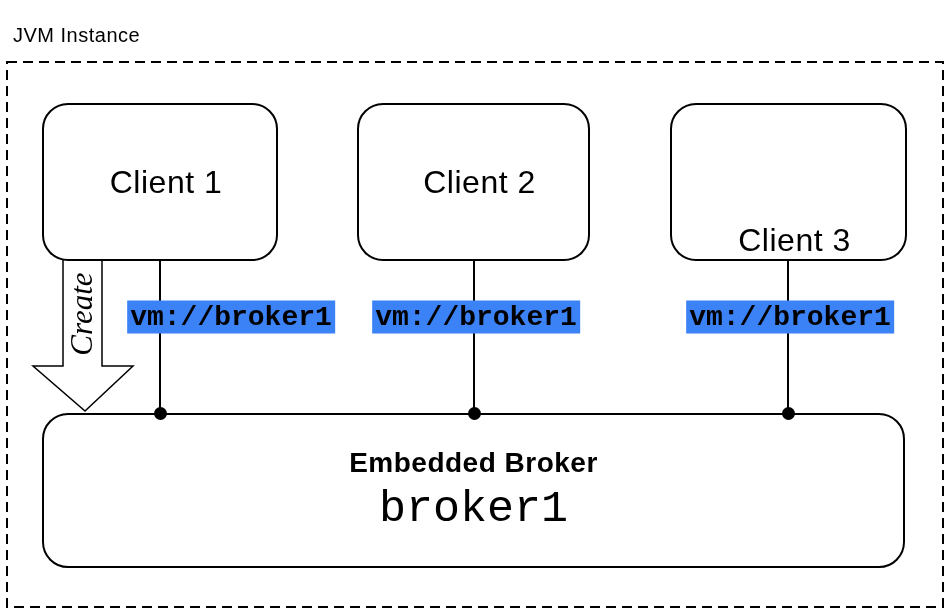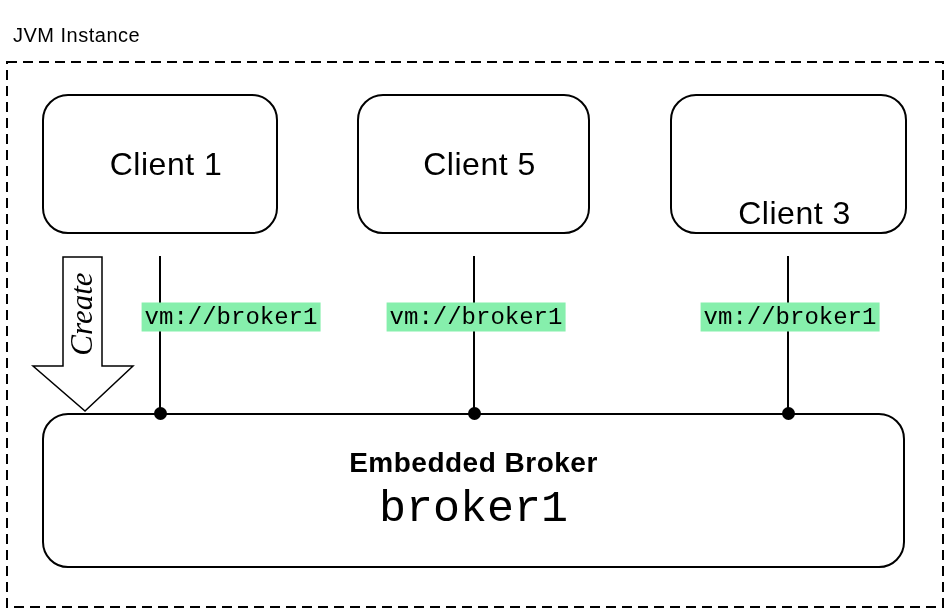--- a/index.html
+++ b/index.html
@@ -23,21 +23,21 @@
 
   .node {
     border: 2px solid #000;
     border-radius: 26px;
     background: #ffffff;
     display: flex;
     align-items: center;
     justify-content: center;
   }
 
-  .client-box { top: 94px; height: 140px; padding-left: 12px; }
+  .client-box { top: 103px; height: 158px; padding-left: 12px; }
   .client-box .client-label { font-size: 32px; letter-spacing: 0.5px; white-space: nowrap; }
   .client-1 { left: 42px;  width: 236px; }
   .client-2 { left: 357px; width: 233px; }
   .client-3 { left: 670px; width: 237px; align-items: flex-end; }
 
   .broker-box {
     left: 42px; top: 413px; width: 863px; height: 155px;
     flex-direction: column;
     gap: 5px;
   }
@@ -47,26 +47,27 @@
   .vline {
     width: 2px; top: 256px; height: 158px;
     background: #000;
   }
   .vline-1 { left: 159px; }
   .vline-2 { left: 473px; }
   .vline-3 { left: 787px; }
 
   .conn-label {
     font-family: "Liberation Mono", monospace;
-    font-size: 24px;
-    background: #86efac;
+    font-size: 28px;
+    background: #3b82f6;
     padding: 1px 3px;
     white-space: nowrap;
     transform: translate(-50%, -50%);
     top: 317px;
+    font-weight: bold;
   }
   .conn-label-1 { left: 231px; }
   .conn-label-2 { left: 476px; }
   .conn-label-3 { left: 790px; }
 
   .dot {
     width: 13px; height: 13px;
     border-radius: 50%;
     background: #000;
     top: 407px;
@@ -100,21 +101,21 @@
 </svg>
 
 <div class="abs vline vline-1"></div>
 <div class="abs vline vline-2"></div>
 <div class="abs vline vline-3"></div>
 
 <div class="abs node client-box client-1">
   <span class="client-label">Client 1</span>
 </div>
 <div class="abs node client-box client-2">
-  <span class="client-label">Client 5</span>
+  <span class="client-label">Client 2</span>
 </div>
 <div class="abs node client-box client-3">
   <span class="client-label">Client 3</span>
 </div>
 
 <div class="abs node broker-box">
   <span class="broker-title">Embedded Broker</span>
   <span class="broker-name">broker1</span>
 </div>
 

